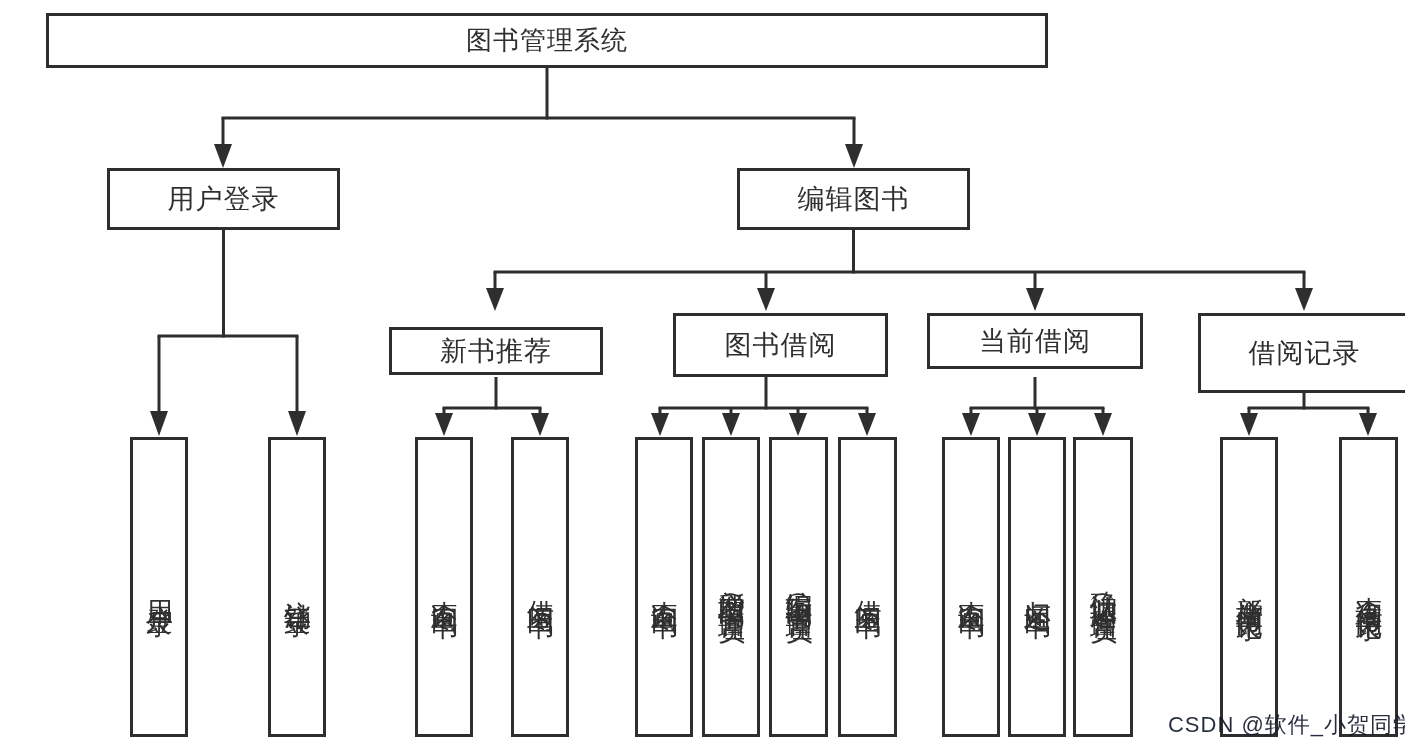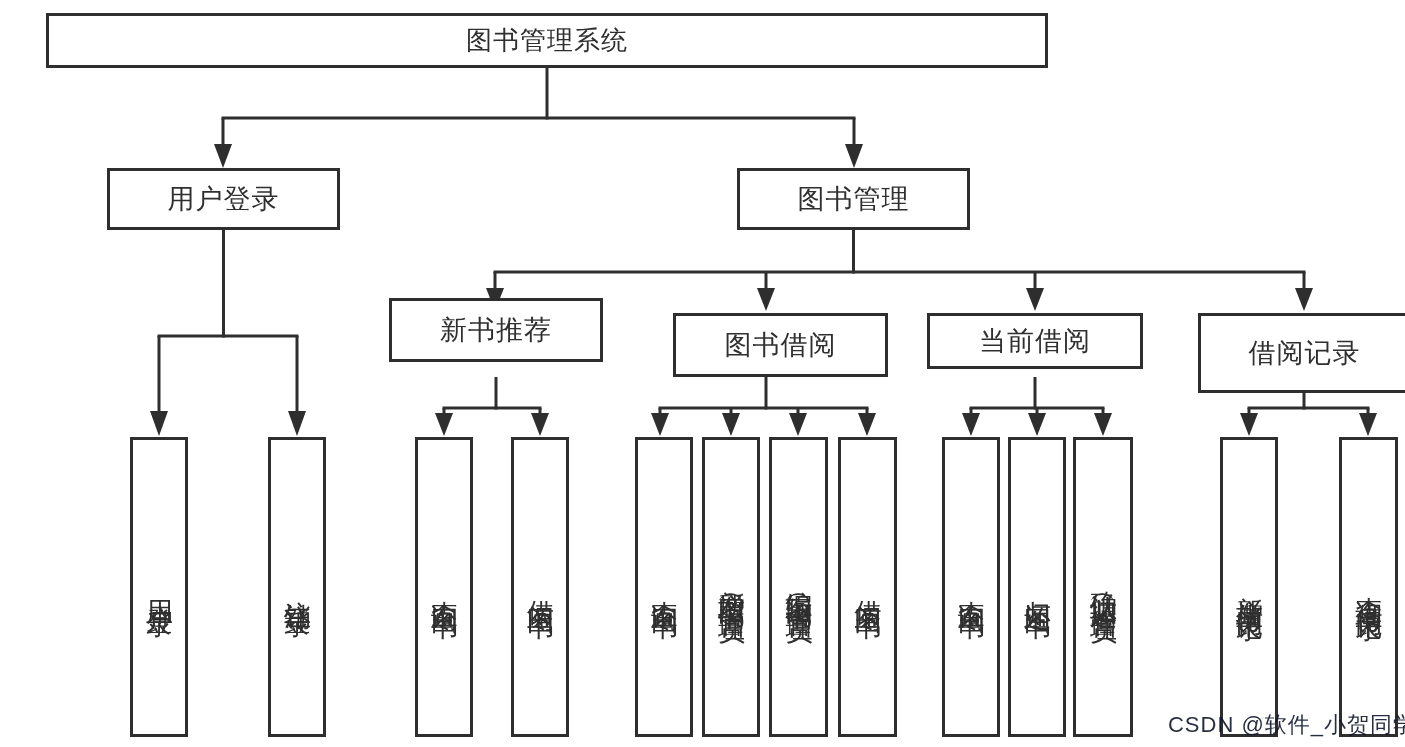--- a/index.html
+++ b/index.html
@@ -134,24 +134,24 @@
   </svg>
 
   <div class="node h root" style="left:21px; top:13px; width:1002px; height:55px;">
     <span>图书管理系统</span>
   </div>
 
   <div class="node h" style="left:82px; top:168px; width:233px; height:62px;">
     <span>用户登录</span>
   </div>
   <div class="node h" style="left:712px; top:168px; width:233px; height:62px;">
-    <span>图书管理</span>
-  </div>
-
-  <div class="node h" style="left:364px; top:298px; width:214px; height:64px;justify-content:center;">
+    <span>编辑图书</span>
+  </div>
+
+  <div class="node h" style="left:364px; top:327px; width:214px; height:48px;justify-content:center;">
     <span>新书推荐</span>
   </div>
   <div class="node h" style="left:648px; top:313px; width:215px; height:64px;">
     <span>图书借阅</span>
   </div>
   <div class="node h" style="left:902px; top:313px; width:216px; height:56px;">
     <span>当前借阅</span>
   </div>
   <div class="node h" style="left:1173px; top:313px; width:213px; height:80px;">
     <span>借阅记录</span>

